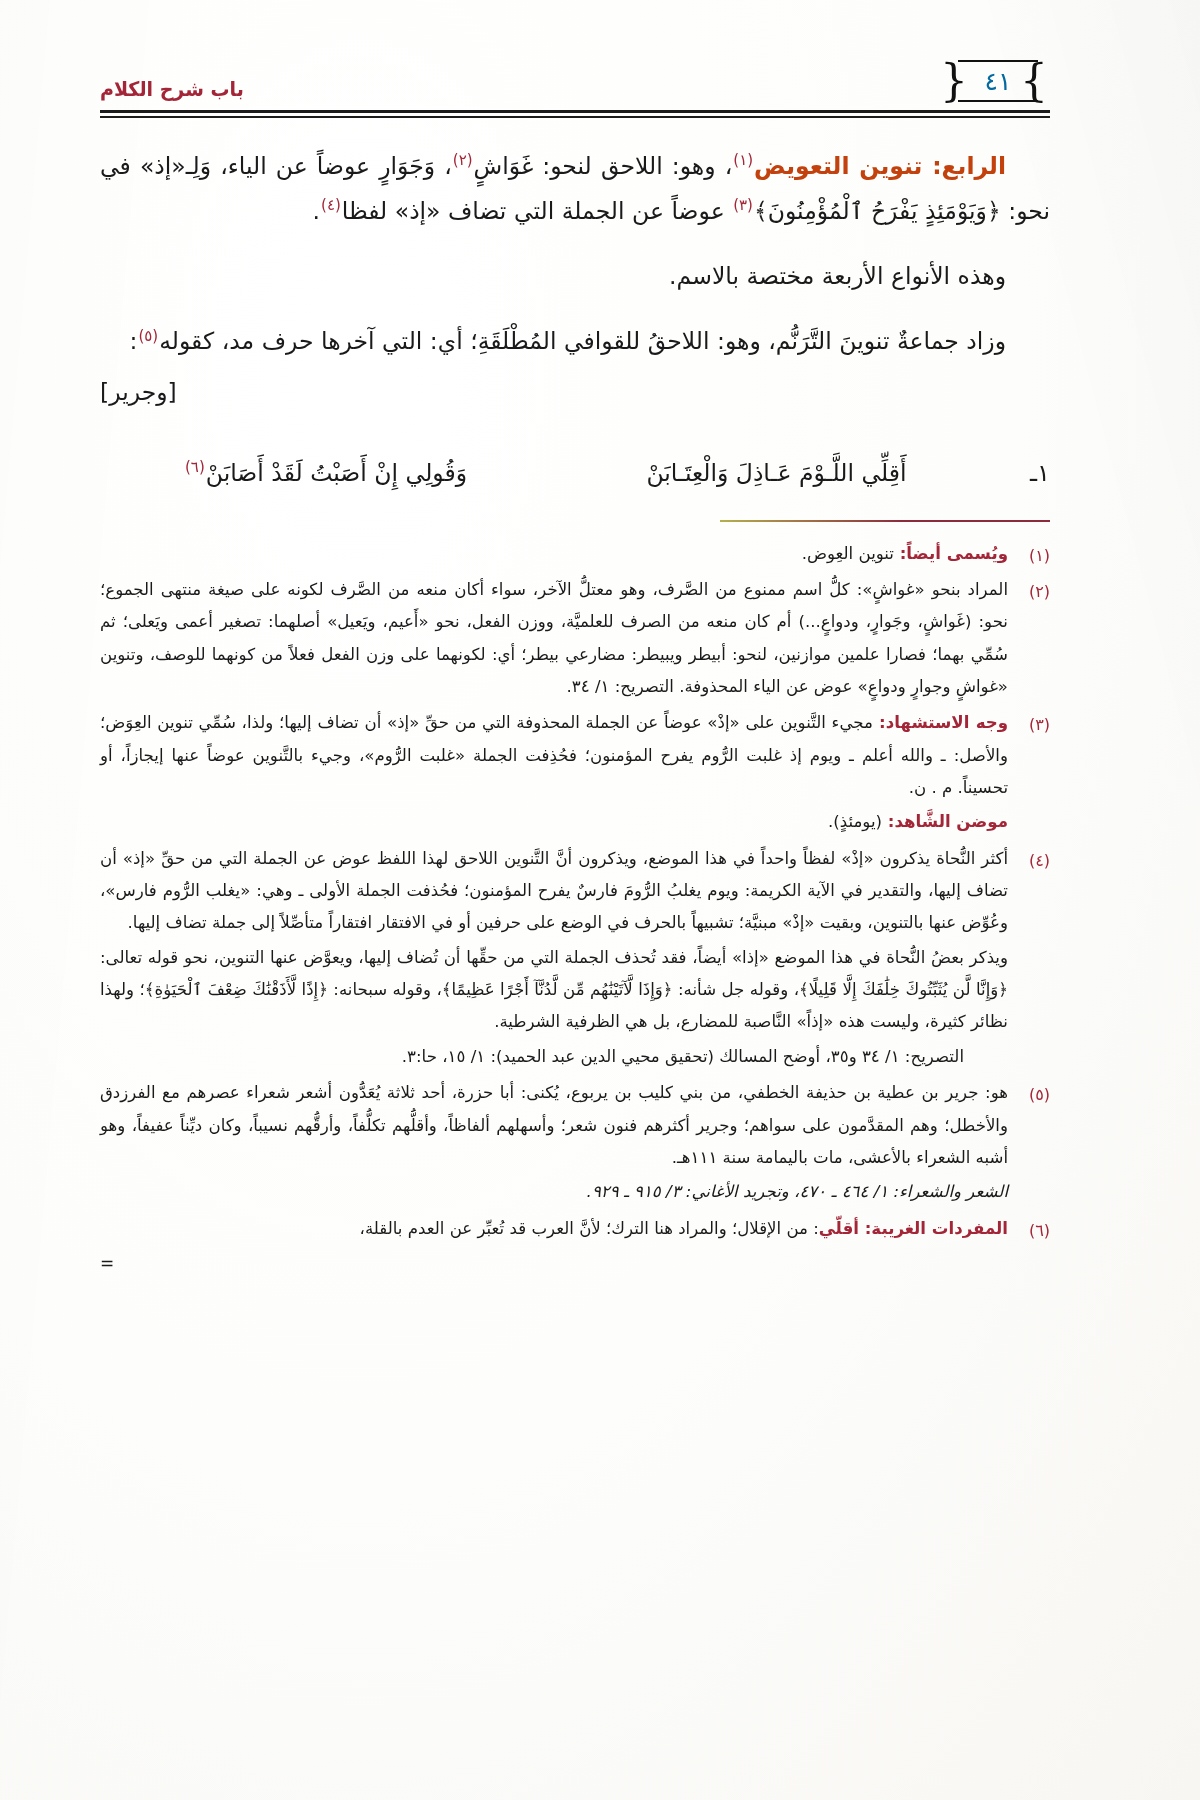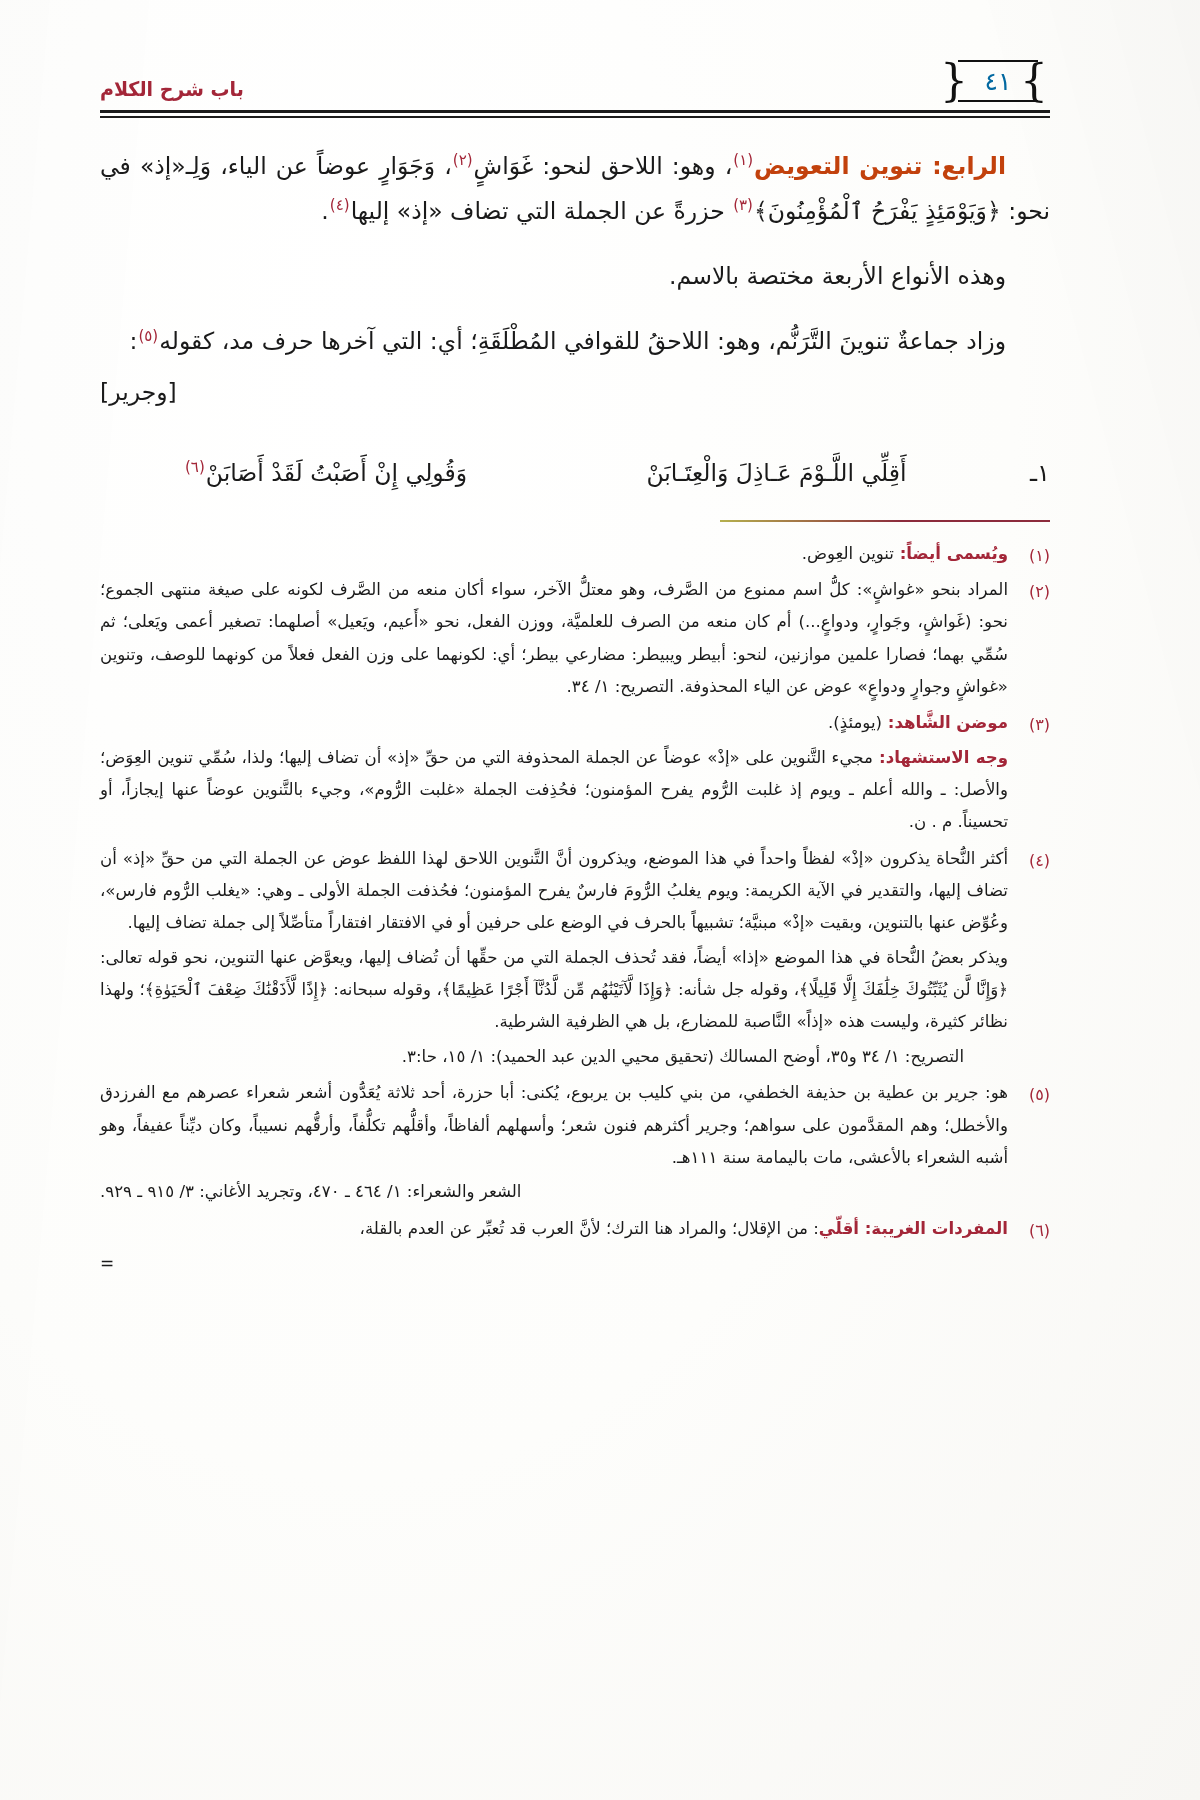--- a/index.html
+++ b/index.html
@@ -201,21 +201,21 @@
       <span class="brace-r">}</span>
       <span class="page-number">٤١</span>
     </div>
     <div class="runhead-title">باب شرح الكلام</div>
   </div>
   <div class="rule-double"></div>
 
   <div class="body">
 
     <p class="indent">
-      <span class="kw">الرابع: تنوين التعويض</span><sup class="fn">(١)</sup><span>، وهو: اللاحق لنحو: غَوَاشٍ</span><sup class="fn">(٢)</sup><span>، وَجَوَارٍ عوضاً عن الياء، وَلِـ«إذ» في نحو: </span><span class="quran">﴿وَيَوْمَئِذٍ يَفْرَحُ ٱلْمُؤْمِنُونَ﴾</span><sup class="fn">(٣)</sup><span> حزرةً عن الجملة التي تضاف «إذ» إليها</span><sup class="fn">(٤)</sup><span>.</span>
+      <span class="kw">الرابع: تنوين التعويض</span><sup class="fn">(١)</sup><span>، وهو: اللاحق لنحو: غَوَاشٍ</span><sup class="fn">(٢)</sup><span>، وَجَوَارٍ عوضاً عن الياء، وَلِـ«إذ» في نحو: </span><span class="quran">﴿وَيَوْمَئِذٍ يَفْرَحُ ٱلْمُؤْمِنُونَ﴾</span><sup class="fn">(٣)</sup><span> عوضاً عن الجملة التي تضاف «إذ» لفظا</span><sup class="fn">(٤)</sup><span>.</span>
     </p>
 
     <p class="indent">وهذه الأنواع الأربعة مختصة بالاسم.</p>
 
     <p class="indent">
       <span>وزاد جماعةٌ تنوينَ التَّرَنُّم، وهو: اللاحقُ للقوافي المُطْلَقَةِ؛ أي: التي آخرها حرف مد، كقوله</span><sup class="fn">(٥)</sup><span>:</span>
     </p>
 
     <p style="text-align:left; margin-top:-14px; margin-bottom:6px;">[وجرير]</p>
 
@@ -240,39 +240,39 @@
     <div class="fnote">
       <div class="fnote-marker">(٢)</div>
       <div class="fnote-body">
         <p>المراد بنحو «غواشٍ»: كلُّ اسم ممنوع من الصَّرف، وهو معتلُّ الآخر، سواء أكان منعه من الصَّرف لكونه على صيغة منتهى الجموع؛ نحو: (غَواشٍ، وجَوارٍ، ودواعٍ...) أم كان منعه من الصرف للعلميَّة، ووزن الفعل، نحو «أَعيم، ويَعيل» أصلهما: تصغير أعمى ويَعلى؛ ثم سُمِّي بهما؛ فصارا علمين موازنين، لنحو: أبيطر ويبيطر: مضارعي بيطر؛ أي: لكونهما على وزن الفعل فعلاً من كونهما للوصف، وتنوين «غواشٍ وجوارٍ ودواعٍ» عوض عن الياء المحذوفة. التصريح: ١/ ٣٤.</p>
       </div>
     </div>
 
     <div class="fnote">
       <div class="fnote-marker">(٣)</div>
       <div class="fnote-body">
+        <p><span class="lbl">وجه الاستشهاد: </span><span>مجيء التَّنوين على «إذْ» عوضاً عن الجملة المحذوفة التي من حقِّ «إذ» أن تضاف إليها؛ ولذا، سُمِّي تنوين العِوَض؛ والأصل: ـ والله أعلم ـ ويوم إذ غلبت الرُّوم يفرح المؤمنون؛ فحُذِفت الجملة «غلبت الرُّوم»، وجيء بالتَّنوين عوضاً عنها إيجازاً، أو تحسيناً. م . ن.</span></p>
         <p><span class="lbl">موضن الشَّاهد: </span><span>(يومئذٍ).</span></p>
-        <p><span class="lbl">وجه الاستشهاد: </span><span>مجيء التَّنوين على «إذْ» عوضاً عن الجملة المحذوفة التي من حقِّ «إذ» أن تضاف إليها؛ ولذا، سُمِّي تنوين العِوَض؛ والأصل: ـ والله أعلم ـ ويوم إذ غلبت الرُّوم يفرح المؤمنون؛ فحُذِفت الجملة «غلبت الرُّوم»، وجيء بالتَّنوين عوضاً عنها إيجازاً، أو تحسيناً. م . ن.</span></p>
       </div>
     </div>
 
     <div class="fnote">
       <div class="fnote-marker">(٤)</div>
       <div class="fnote-body">
         <p>أكثر النُّحاة يذكرون «إذْ» لفظاً واحداً في هذا الموضع، ويذكرون أنَّ التَّنوين اللاحق لهذا اللفظ عوض عن الجملة التي من حقِّ «إذ» أن تضاف إليها، والتقدير في الآية الكريمة: ويوم يغلبُ الرُّومَ فارسٌ يفرح المؤمنون؛ فحُذفت الجملة الأولى ـ وهي: «يغلب الرُّوم فارس»، وعُوِّض عنها بالتنوين، وبقيت «إذْ» مبنيَّة؛ تشبيهاً بالحرف في الوضع على حرفين أو في الافتقار افتقاراً متأصِّلاً إلى جملة تضاف إليها.</p>
         <p>ويذكر بعضُ النُّحاة في هذا الموضع «إذا» أيضاً، فقد تُحذف الجملة التي من حقِّها أن تُضاف إليها، ويعوَّض عنها التنوين، نحو قوله تعالى: ﴿وَإِنَّا لَّن يُثَبِّتُوكَ خِلَٰفَكَ إِلَّا قَلِيلًا﴾، وقوله جل شأنه: ﴿وَإِذَا لَّآتَيْنَٰهُم مِّن لَّدُنَّآ أَجْرًا عَظِيمًا﴾، وقوله سبحانه: ﴿إِذًا لَّأَذَقْنَٰكَ ضِعْفَ ٱلْحَيَوٰةِ﴾؛ ولهذا نظائر كثيرة، وليست هذه «إذاً» النَّاصبة للمضارع، بل هي الظرفية الشرطية.</p>
         <p style="text-indent:44px;">التصريح: ١/ ٣٤ و٣٥، أوضح المسالك (تحقيق محيي الدين عبد الحميد): ١/ ١٥، حا:٣.</p>
       </div>
     </div>
 
     <div class="fnote">
       <div class="fnote-marker">(٥)</div>
       <div class="fnote-body">
         <p>هو: جرير بن عطية بن حذيفة الخطفي، من بني كليب بن يربوع، يُكنى: أبا حزرة، أحد ثلاثة يُعَدُّون أشعر شعراء عصرهم مع الفرزدق والأخطل؛ وهم المقدَّمون على سواهم؛ وجرير أكثرهم فنون شعر؛ وأسهلهم ألفاظاً، وأقلُّهم تكلُّفاً، وأرقُّهم نسيباً، وكان ديِّناً عفيفاً، وهو أشبه الشعراء بالأعشى، مات باليمامة سنة ١١١هـ.</p>
-        <p style="text-align:left;">الشعر والشعراء: ١/ ٤٦٤ ـ ٤٧٠، وتجريد الأغاني: ٣/ ٩١٥ ـ ٩٢٩.</p>
+        <p style="text-align:right;font-style:italic;">الشعر والشعراء: ١/ ٤٦٤ ـ ٤٧٠، وتجريد الأغاني: ٣/ ٩١٥ ـ ٩٢٩.</p>
       </div>
     </div>
 
     <div class="fnote">
       <div class="fnote-marker">(٦)</div>
       <div class="fnote-body">
         <p><span class="lbl">المفردات الغريبة: أقلّي</span><span>: من الإقلال؛ والمراد هنا الترك؛ لأنَّ العرب قد تُعبِّر عن العدم بالقلة،</span></p>
         <p class="cont-eq" style="text-align:left;">=</p>
       </div>
     </div>

